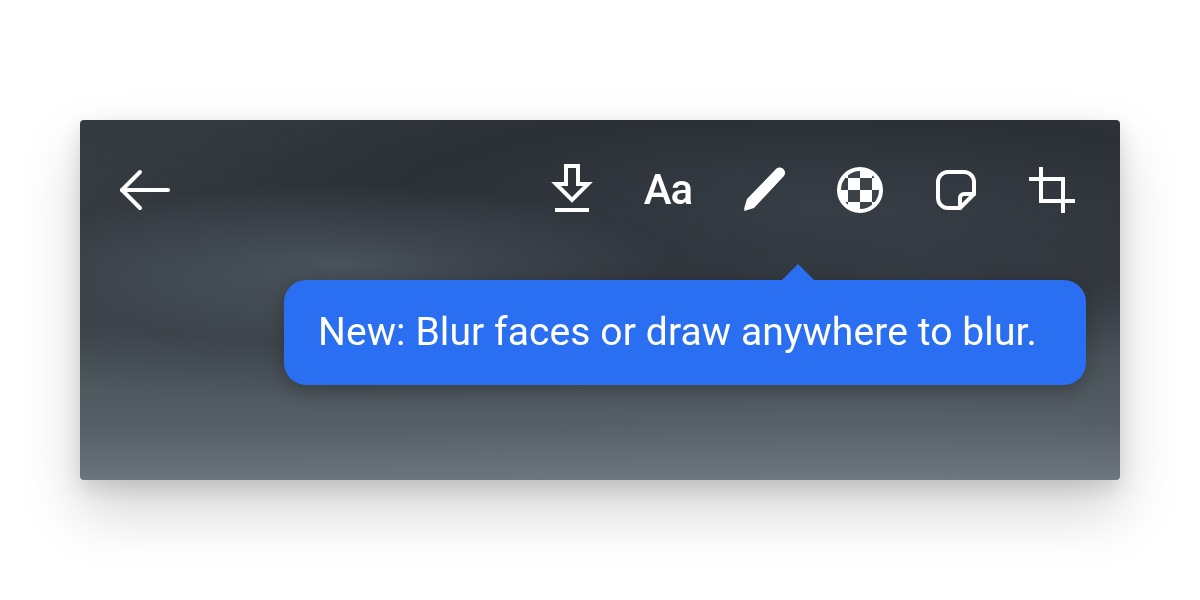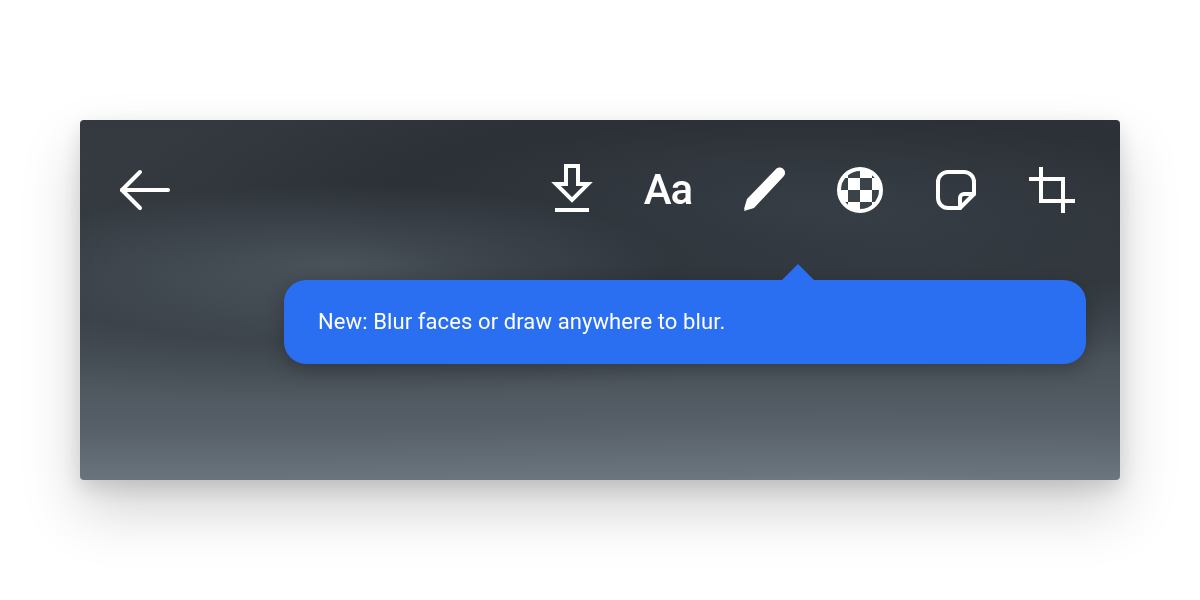--- a/index.html
+++ b/index.html
@@ -91,21 +91,21 @@
   
   .tooltip {
     position: absolute;
     top: 160px;
     left: 204px;
     right: 34px;
     background: #2a6ff1;
     color: #ffffff;
     border-radius: 22px;
     padding: 28px 34px;
-    font-size: 22px;
+    font-size: 39px;
     line-height: 1.25;
     letter-spacing: 0.1px;
     box-shadow: 0 6px 18px rgba(0,0,0,0.25);
   }
 
   .tooltip::before {
     content: "";
     position: absolute;
     top: -16px;
     left: 497px; 

